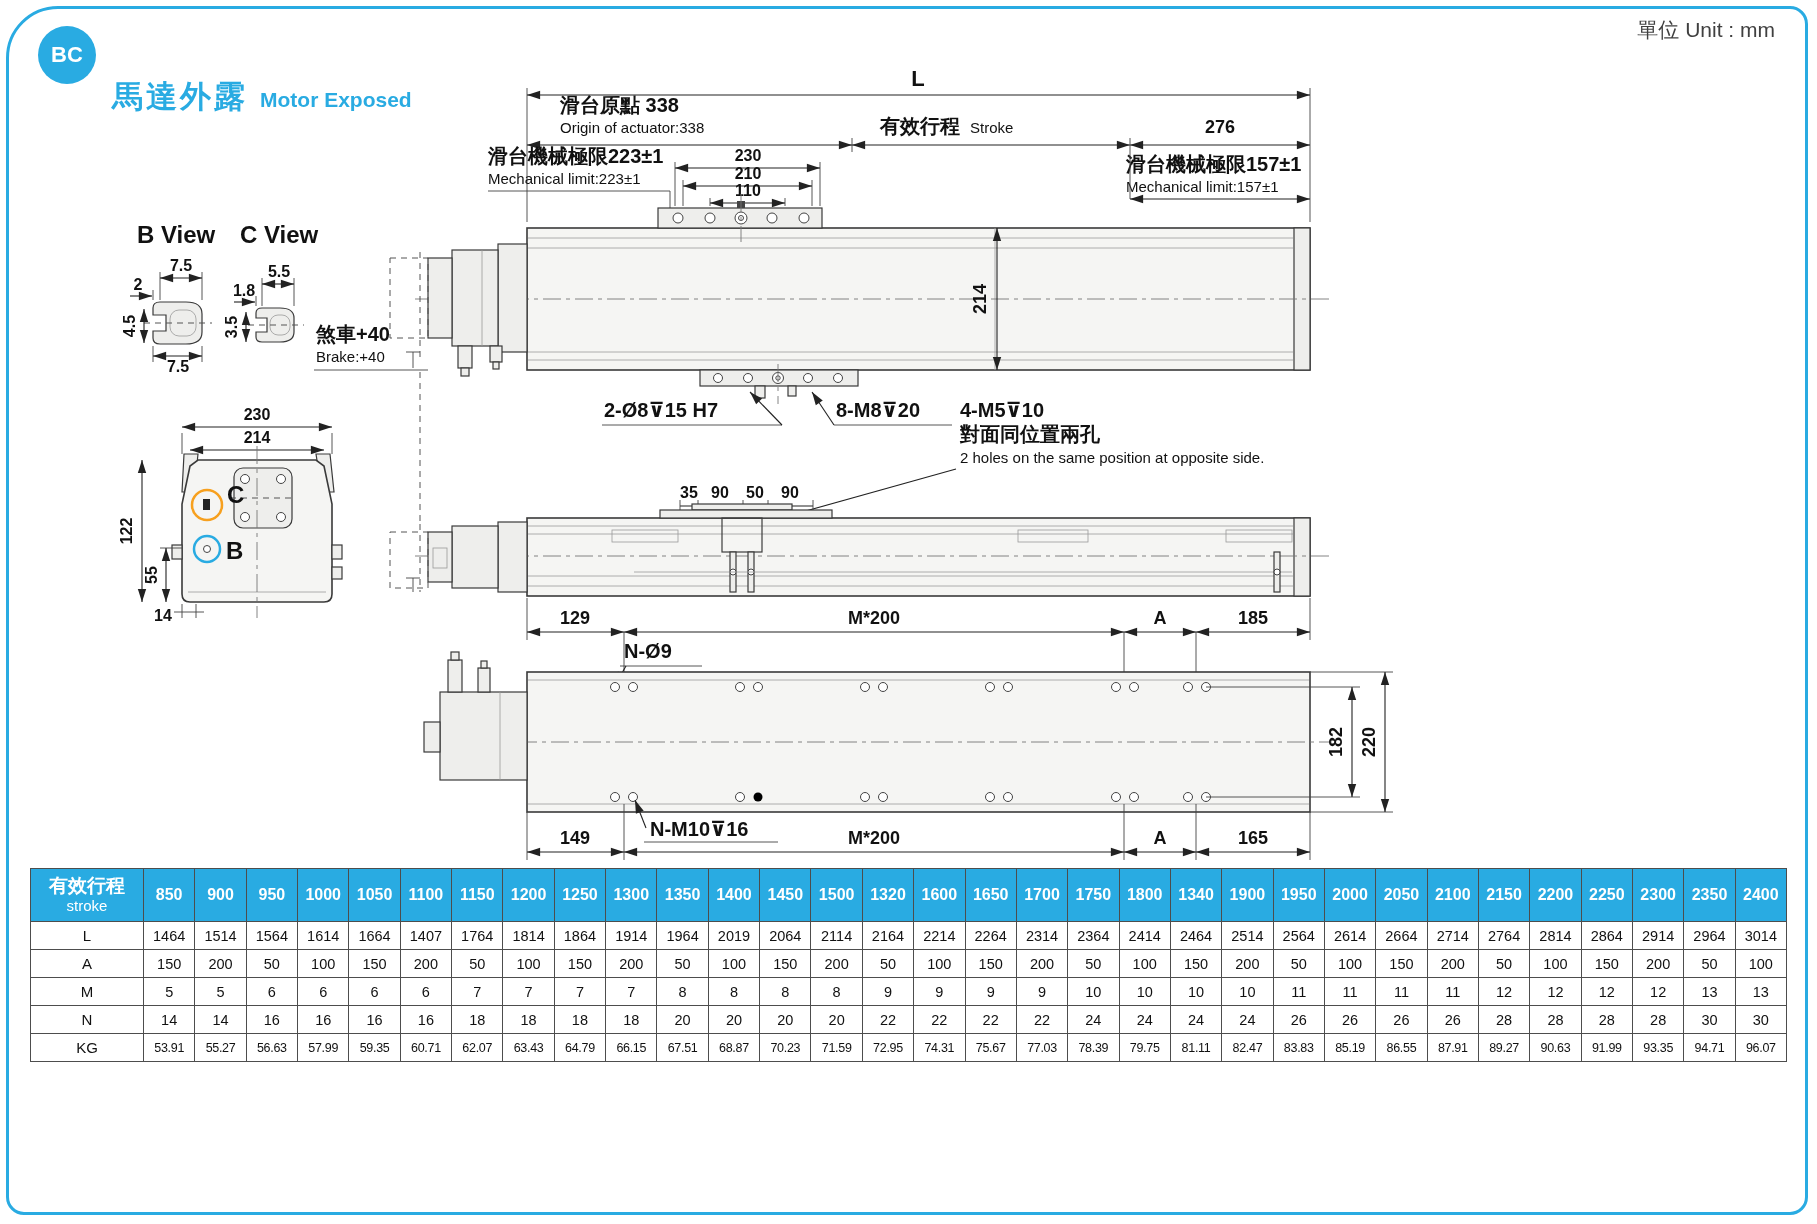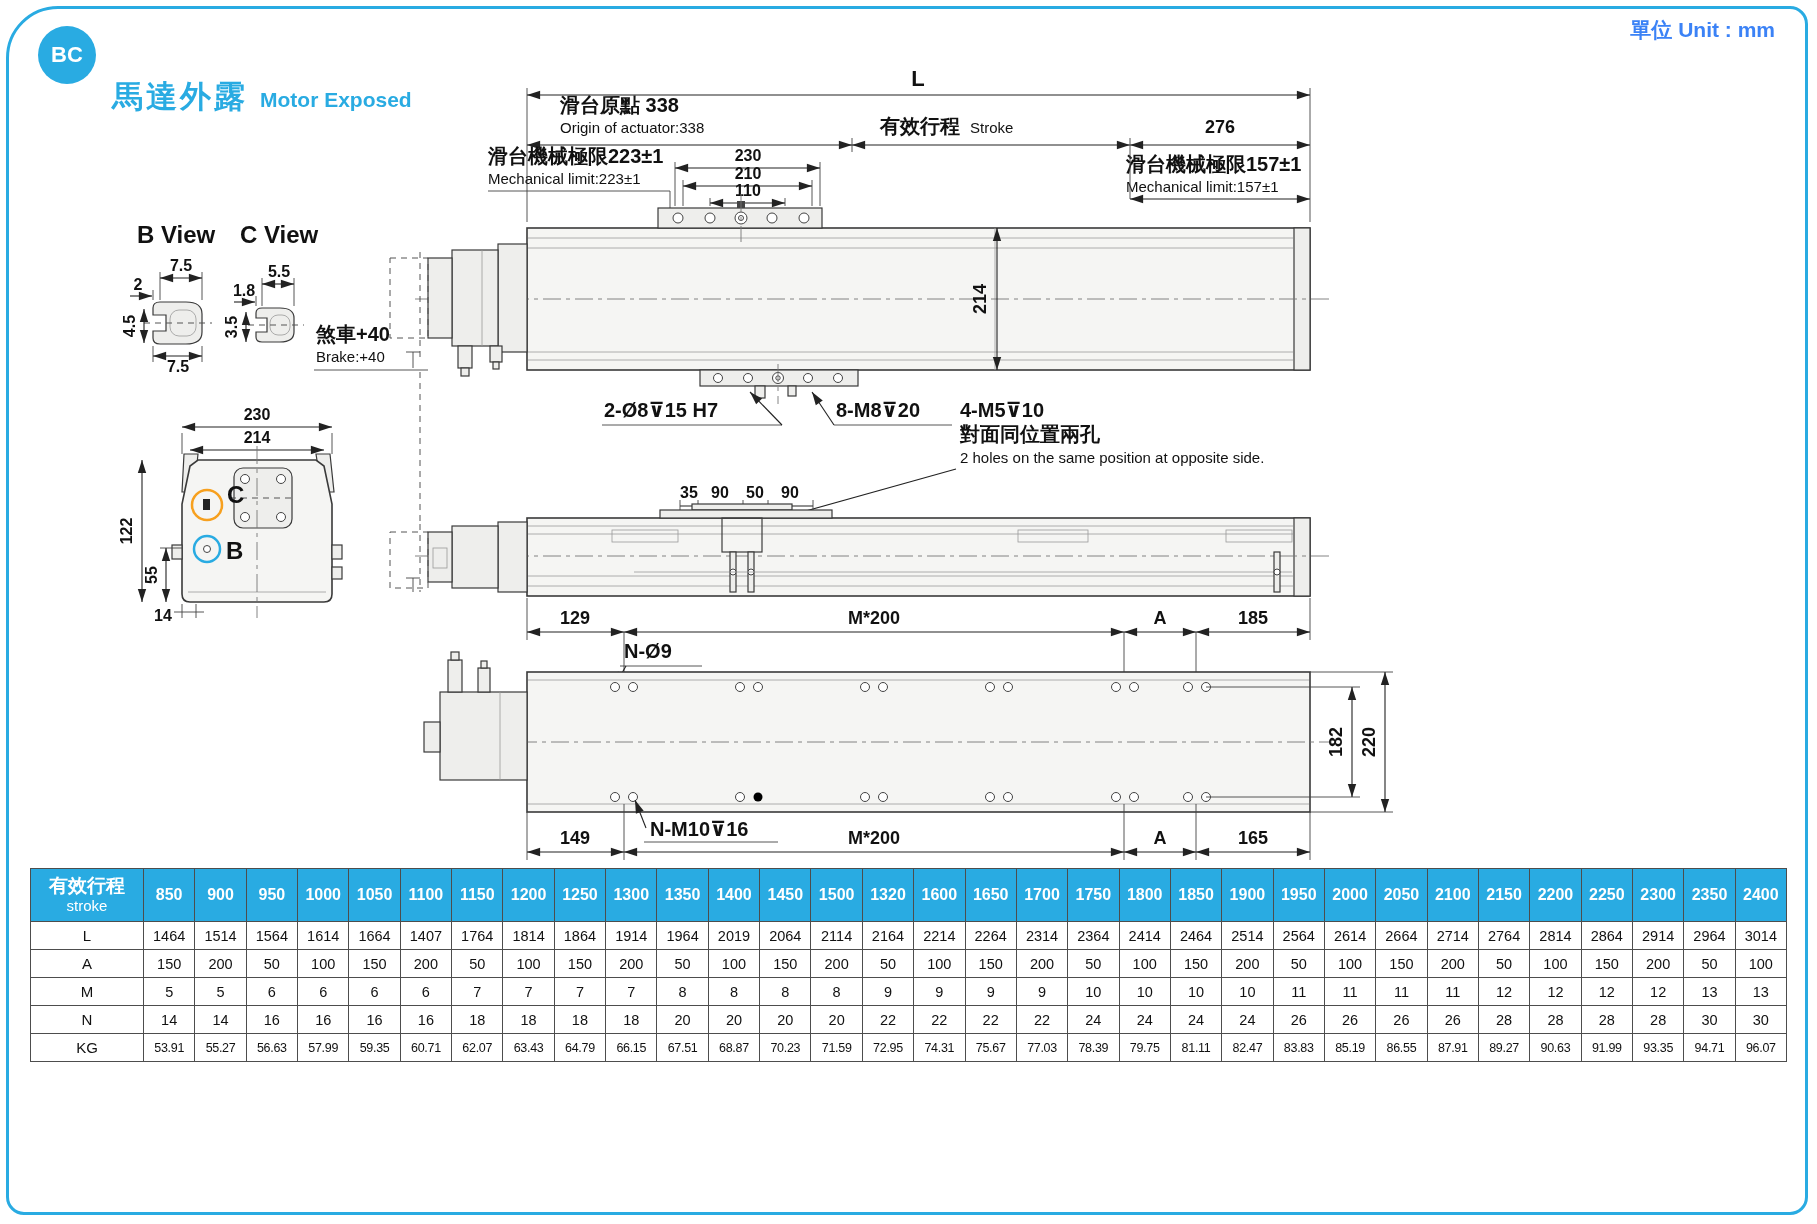--- a/index.html
+++ b/index.html
@@ -2,21 +2,21 @@
 <html><head>
 <meta charset="utf-8">
 <style>
   html,body{margin:0;padding:0;background:#fff;}
   body{width:1817px;height:1224px;position:relative;font-family:"Liberation Sans","DejaVu Sans",sans-serif;overflow:hidden;}
   .frame{position:absolute;left:6px;top:6px;width:1802px;height:1209px;border:3px solid #29ABE2;border-radius:52px 18px 18px 18px;box-sizing:border-box;}
   .badge{position:absolute;left:38px;top:26px;width:58px;height:58px;border-radius:50%;background:#29ABE2;color:#fff;font-weight:bold;font-size:22px;display:flex;align-items:center;justify-content:center;}
   .title{position:absolute;left:112px;top:40px;color:#29ABE2;font-weight:bold;display:flex;align-items:baseline;margin-top:36px;}
   .title .zh{font-size:31px;letter-spacing:3px;}
   .title .en{font-size:21px;margin-left:12px;}
-  .unit{position:absolute;right:42px;top:16px;font-size:21px;font-weight:bold;color:#3b82f6;}
+  .unit{position:absolute;right:42px;top:16px;font-size:21px;font-weight:normal;color:#404040;}
   svg.drawing{position:absolute;left:0;top:0;}
 
   
   .dim{stroke:#222;stroke-width:1.1;fill:none}
   .arr2{marker-start:url(#ar);marker-end:url(#ar)}
   .arrE{marker-end:url(#ar)}
   .lead{stroke:#222;stroke-width:1.1;fill:none;marker-end:url(#ar)}
   .ext{stroke:#444;stroke-width:0.9;fill:none}
   .inner{stroke:#999;stroke-width:0.8;fill:none}
   .body{fill:#f5f5f3;stroke:#3a3a3a;stroke-width:1.6}
@@ -398,21 +398,21 @@
         <th>1350</th>
         <th>1400</th>
         <th>1450</th>
         <th>1500</th>
         <th>1320</th>
         <th>1600</th>
         <th>1650</th>
         <th>1700</th>
         <th>1750</th>
         <th>1800</th>
-        <th>1850</th>
+        <th>1340</th>
         <th>1900</th>
         <th>1950</th>
         <th>2000</th>
         <th>2050</th>
         <th>2100</th>
         <th>2150</th>
         <th>2200</th>
         <th>2250</th>
         <th>2300</th>
         <th>2350</th>

